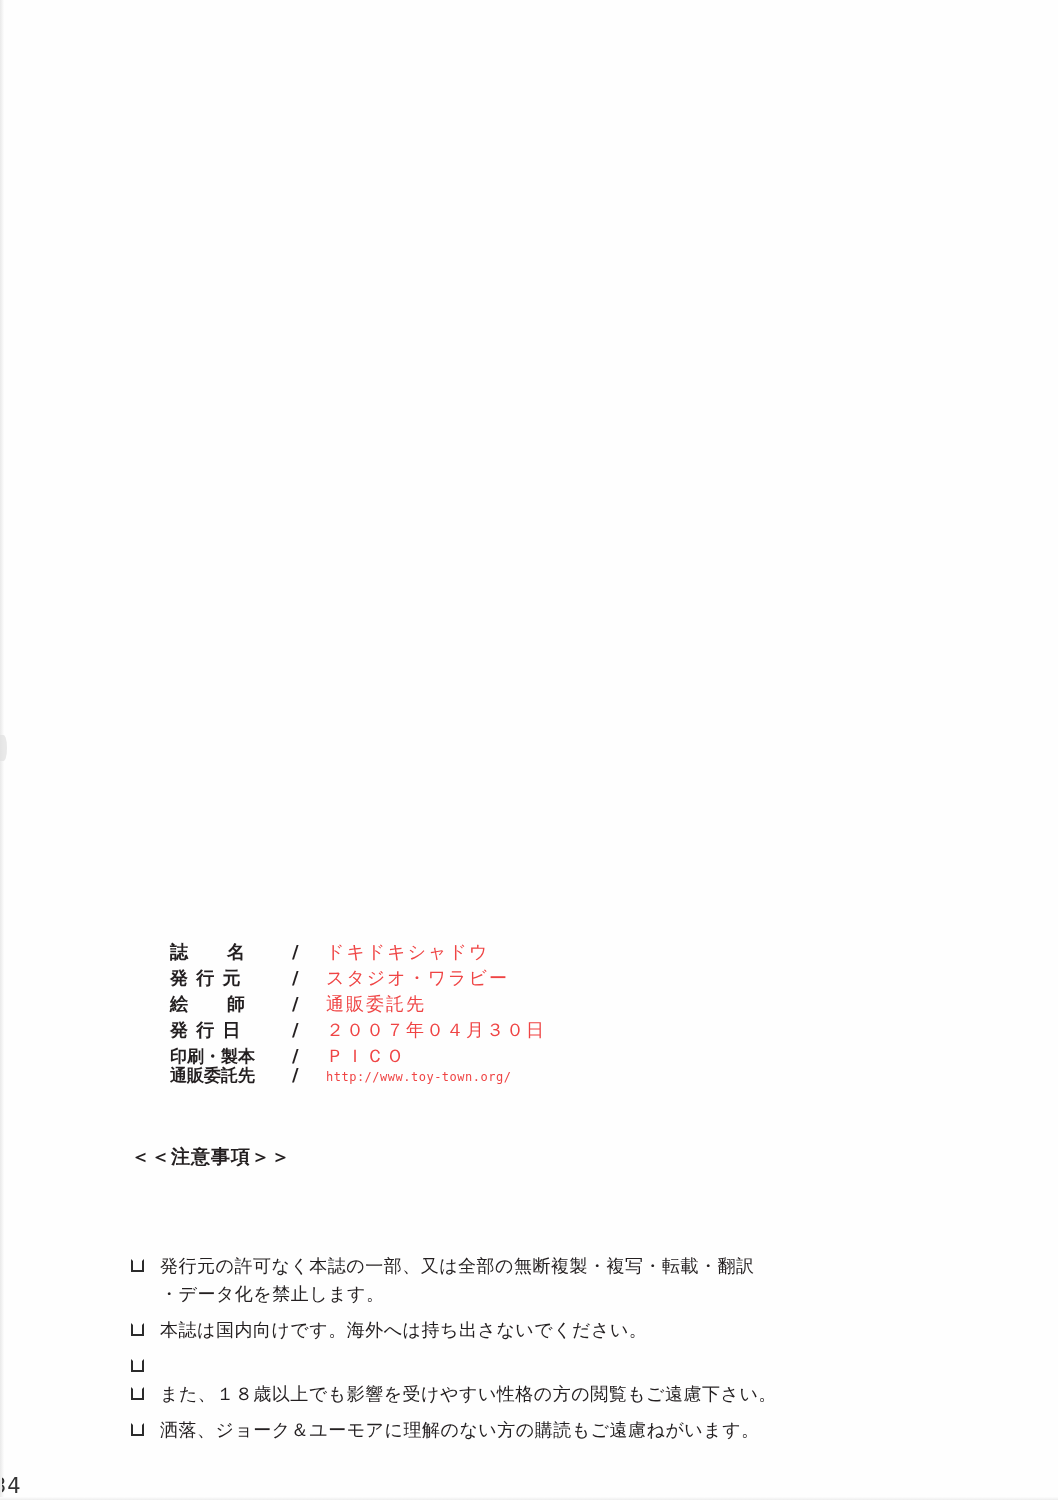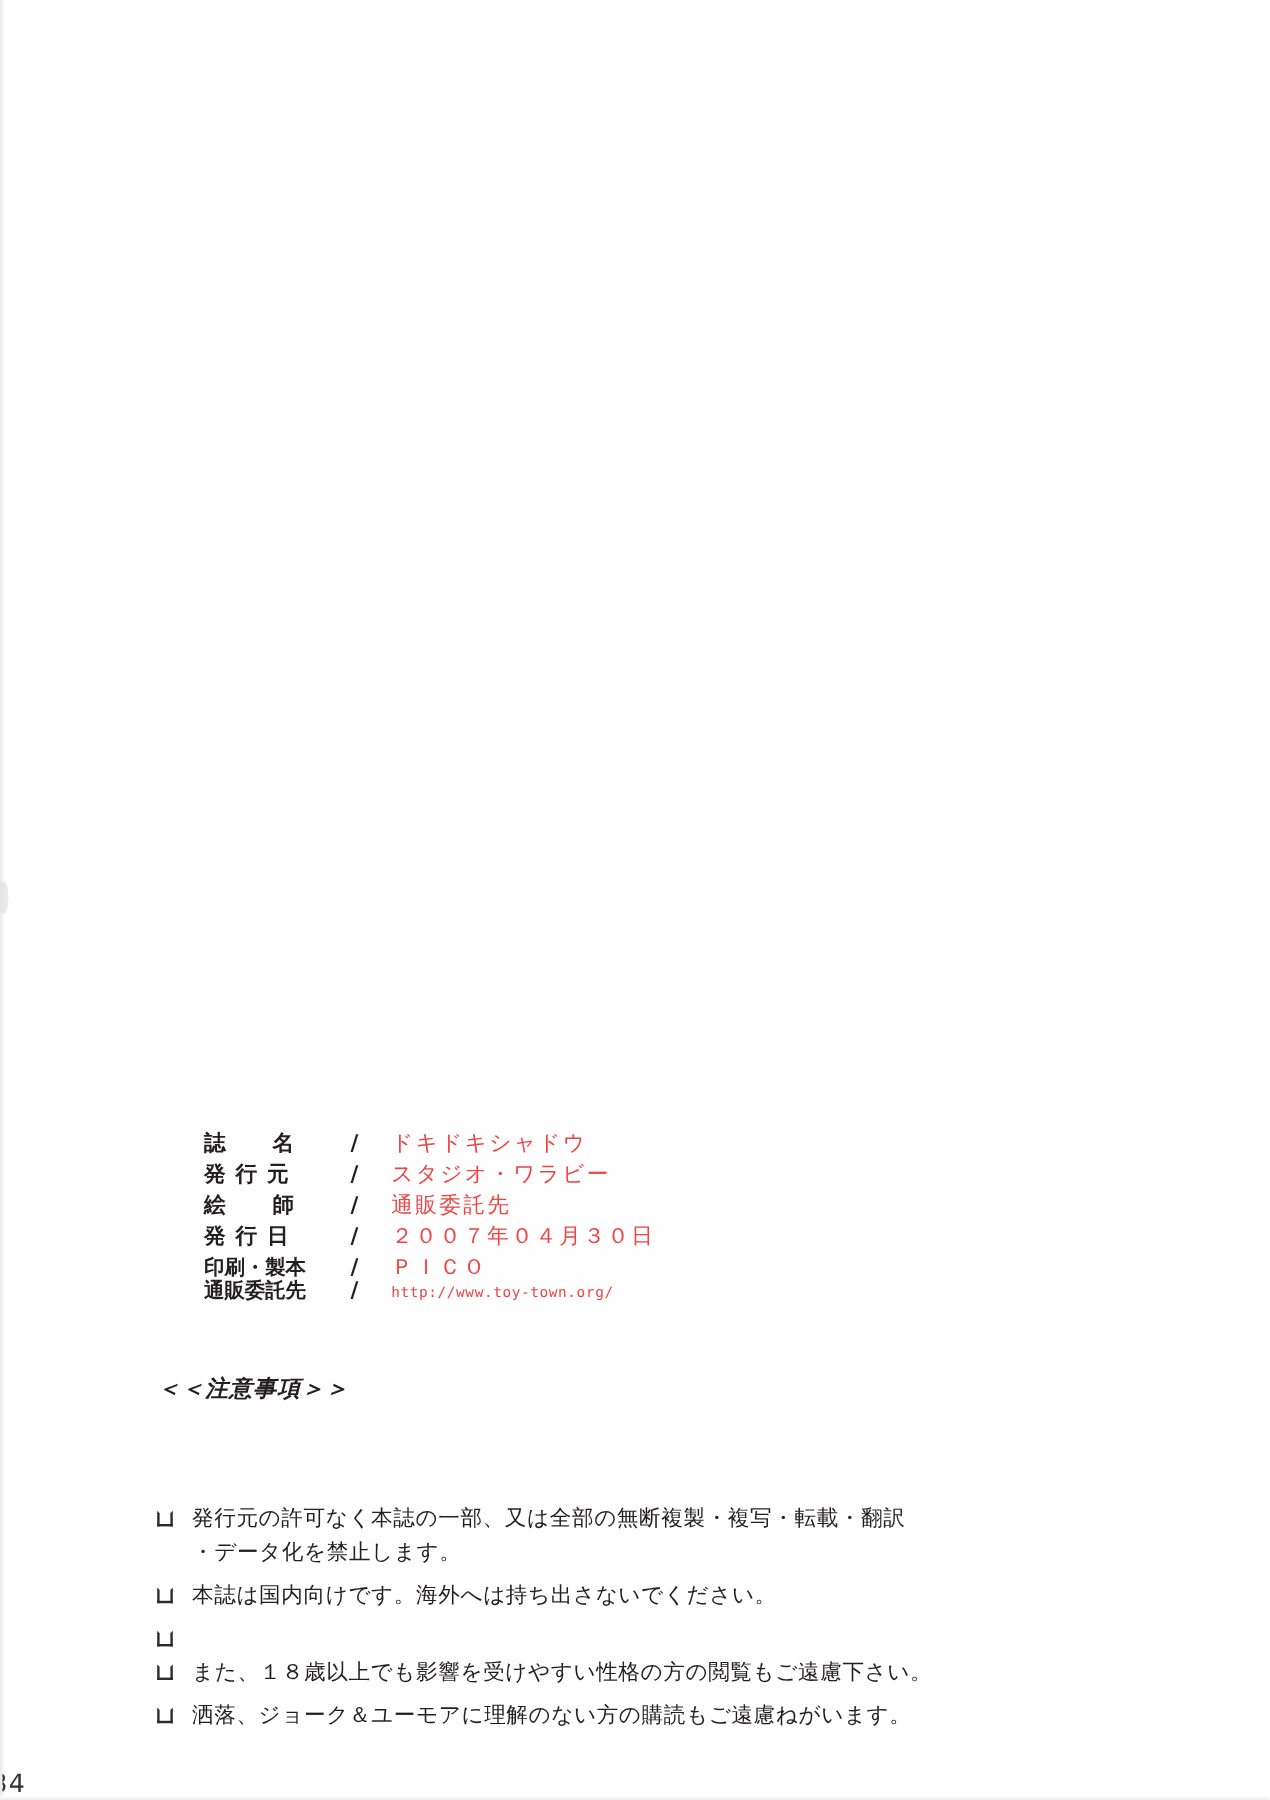--- a/index.html
+++ b/index.html
@@ -102,21 +102,20 @@
   
   .notice-heading {
     position: absolute;
     left: 131px;
     top: 1144px;
     font-family: "DejaVu Sans", sans-serif;
     font-weight: 700;
     font-size: 19px;
     color: #231f20;
     letter-spacing: 1px;
-    font-style: italic;
   }
 
   
   .notice-list {
     position: absolute;
     left: 131px;
     top: 1252px;
     width: 800px;
   }
   .notice-item {

